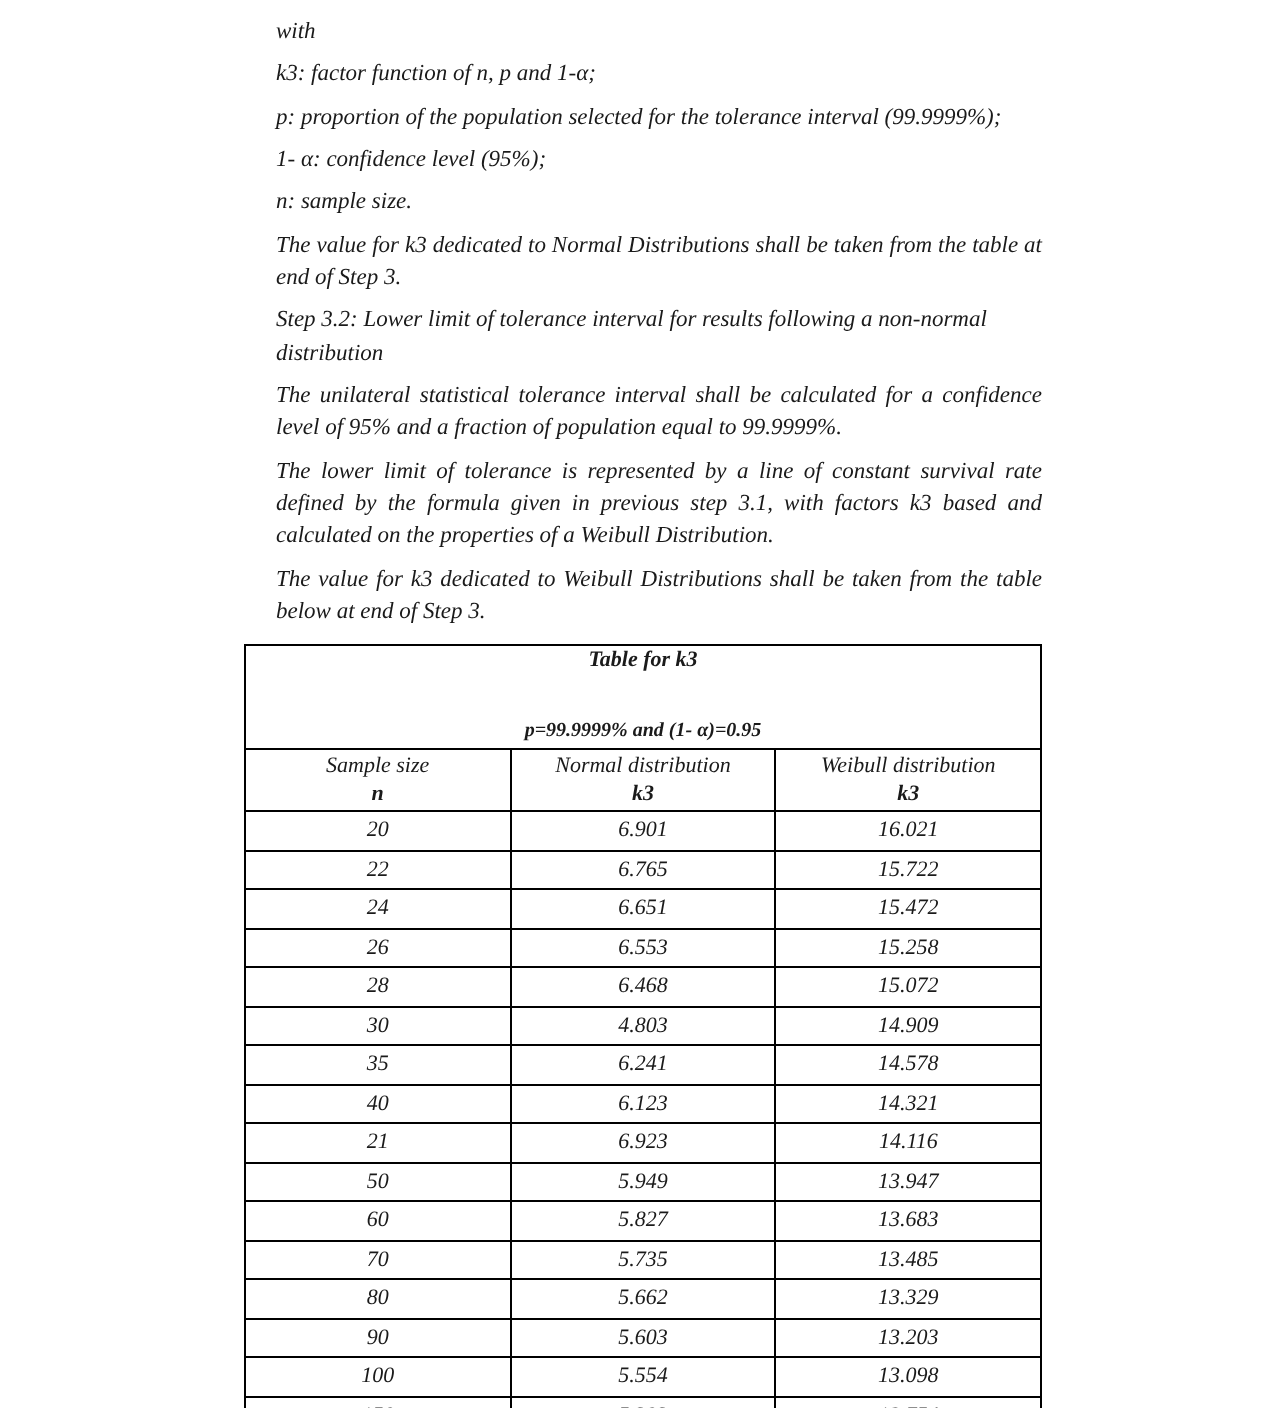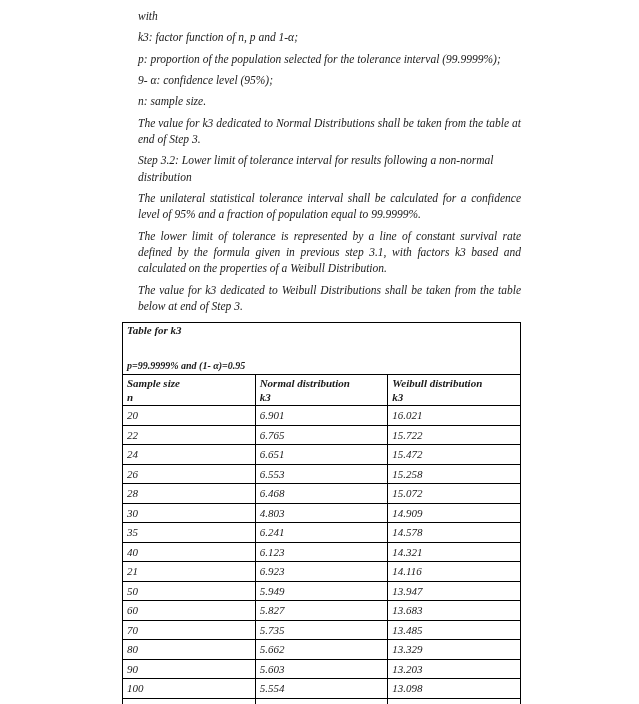--- a/index.html
+++ b/index.html
@@ -10,41 +10,41 @@
   }
   .content{position:absolute;left:122px;top:8px;width:399px;}
   p{margin:0 0 5px 16px;font-size:11.5px;line-height:1.42;}
   p.def{margin-bottom:5px;}
   p.justify{text-align:justify;}
   table.k3{
     border-collapse:collapse;width:399px;margin-top:8px;
     table-layout:fixed;
   }
   table.k3 th, table.k3 td{
-    border:1.2px solid #000;text-align:left;vertical-align:middle;
+    border:1.2px solid #000;text-align:center;vertical-align:middle;
     font-size:11px;padding:1px 4px;
   }
   table.k3 td{height:16.5px;margin-top:20px;}
   .tbl-title{font-weight:bold;font-size:11px;line-height:1.25;}
   .tbl-subtitle{font-weight:bold;font-size:10px;line-height:1.25;margin-top:22px;}
-  th .l1{font-weight:bold;font-size:11px;line-height:1.3;}
+  th .l1{font-weight:normal;font-size:11px;line-height:1.3;}
   th .l2{font-weight:bold;font-size:11px;line-height:1.3;}
   th.title-cell{padding:2px 4px;}
   th.col-head{padding:3px 4px;}
 </style>
 </head>
 <body>
 
 <div class="content">
 
   <p>with</p>
 
   <p class="def">k3:  factor function of n, p and 1-α;</p>
   <p class="def">p: proportion of the population selected for the tolerance interval (99.9999%);</p>
-  <p class="def">9- α: confidence level (95%);</p>
+  <p class="def">1- α: confidence level (95%);</p>
   <p class="def">n: sample size.</p>
 
   <p class="justify">The value for k3 dedicated to Normal Distributions shall be taken from the table at end of Step 3.</p>
   <p>Step 3.2: Lower limit of tolerance interval for results following a non-normal distribution</p>
   <p class="justify">The unilateral statistical tolerance interval shall be calculated for a confidence level of 95% and a fraction of population equal to 99.9999%.</p>
   <p class="justify">The lower limit of tolerance is represented by a line of constant survival rate defined by the formula given in previous step 3.1, with factors k3 based and calculated on the properties of a Weibull Distribution.</p>
   <p class="justify">The value for k3 dedicated to Weibull Distributions shall be taken from the table below at end of Step 3.</p>
 
   <table class="k3">
     <thead>

